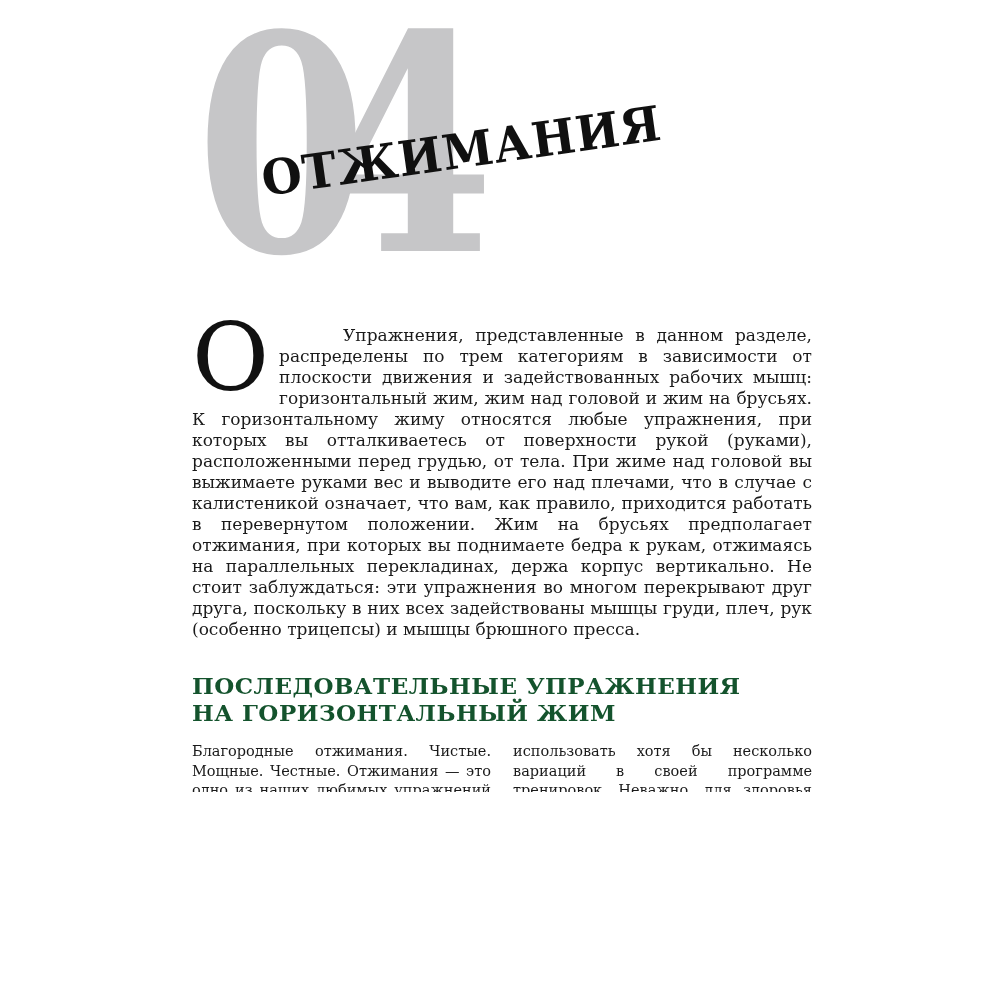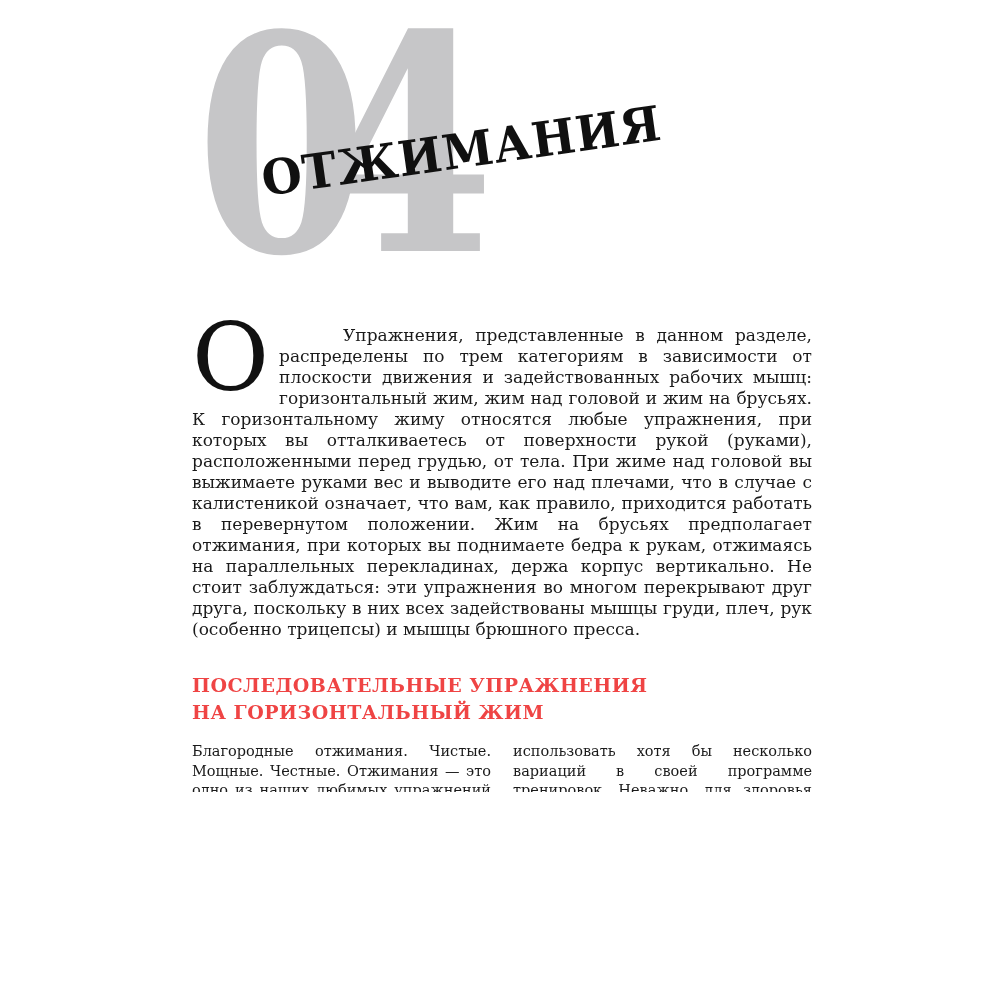--- a/index.html
+++ b/index.html
@@ -74,24 +74,24 @@
     font-size: 17px;
     line-height: 21px;
     text-align: justify;
     text-indent: 64px;
   }
 
   .section-heading {
     margin: 32px 0 4px 0;
     font-family: "DejaVu Serif", serif;
     font-weight: bold;
-    font-size: 19px;
+    font-size: 23px;
     line-height: 27px;
     letter-spacing: 0.5px;
-    color: #ef4444;
+    color: #14532d;
   }
   .section-heading .hl { display: block; }
 
   .columns {
     display: flex;
     gap: 22px;
     margin-top: 16px;
   }
   .col {
     flex: 1;

